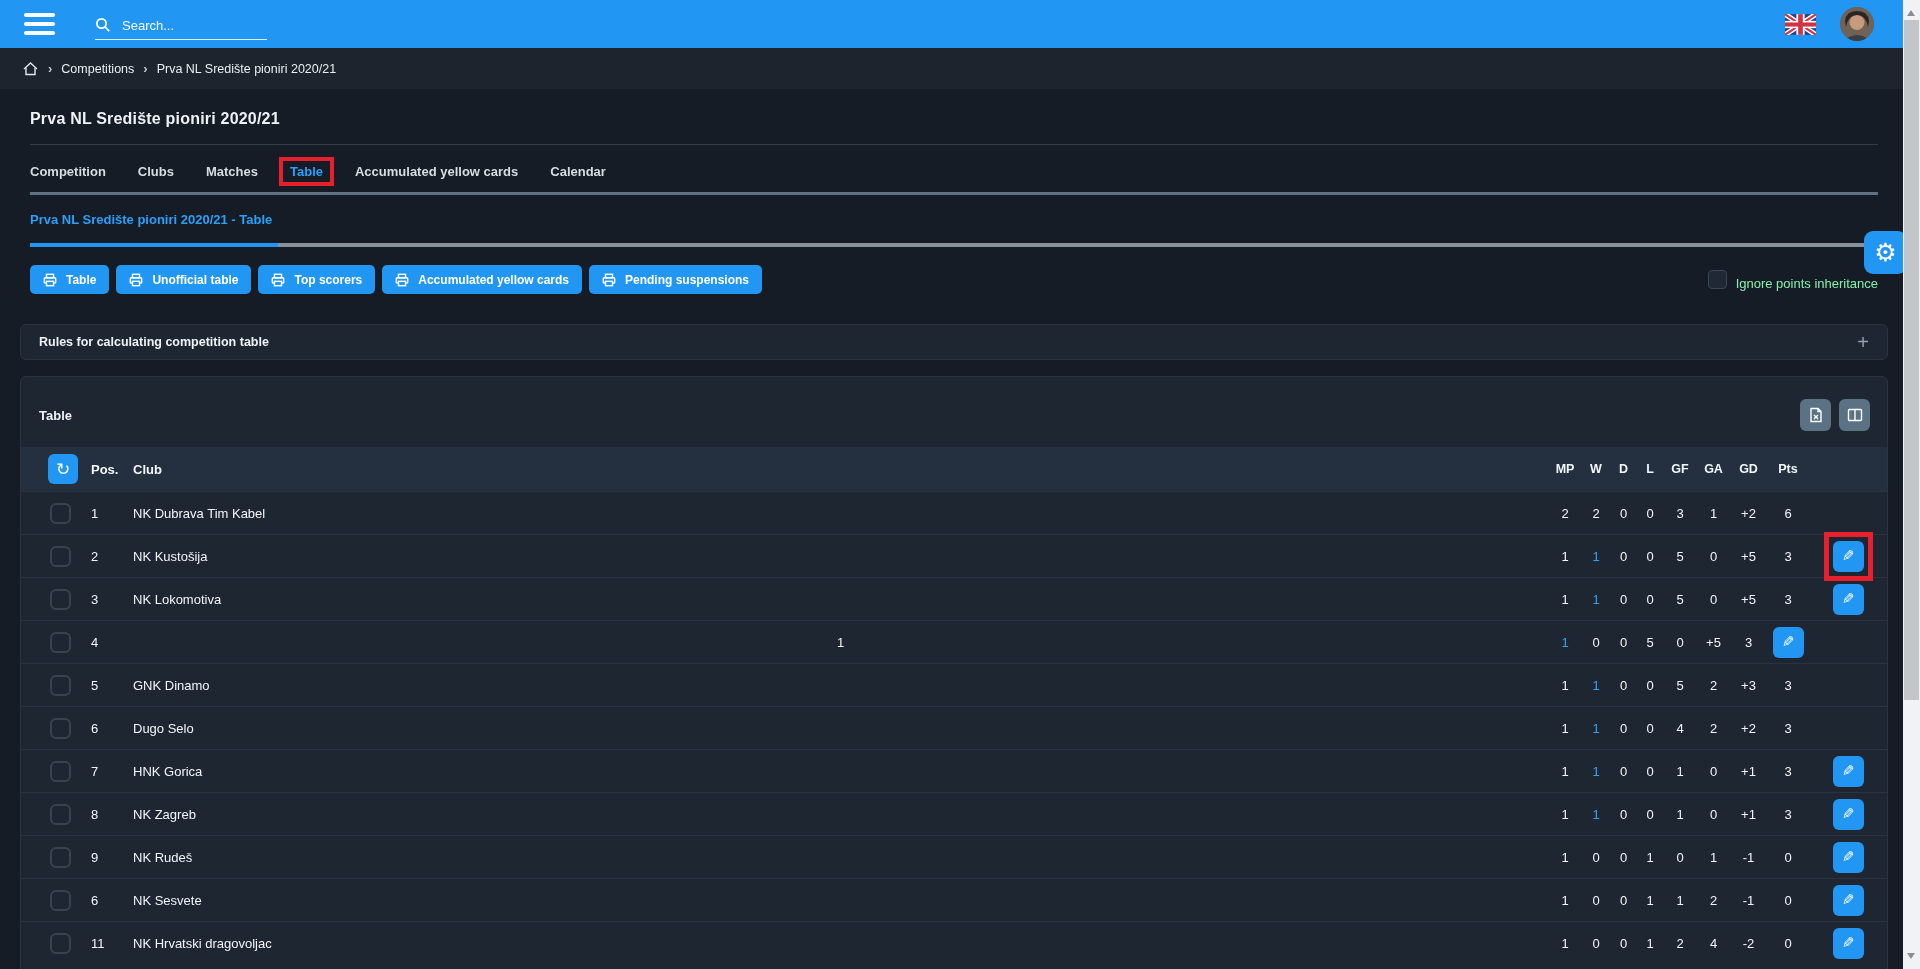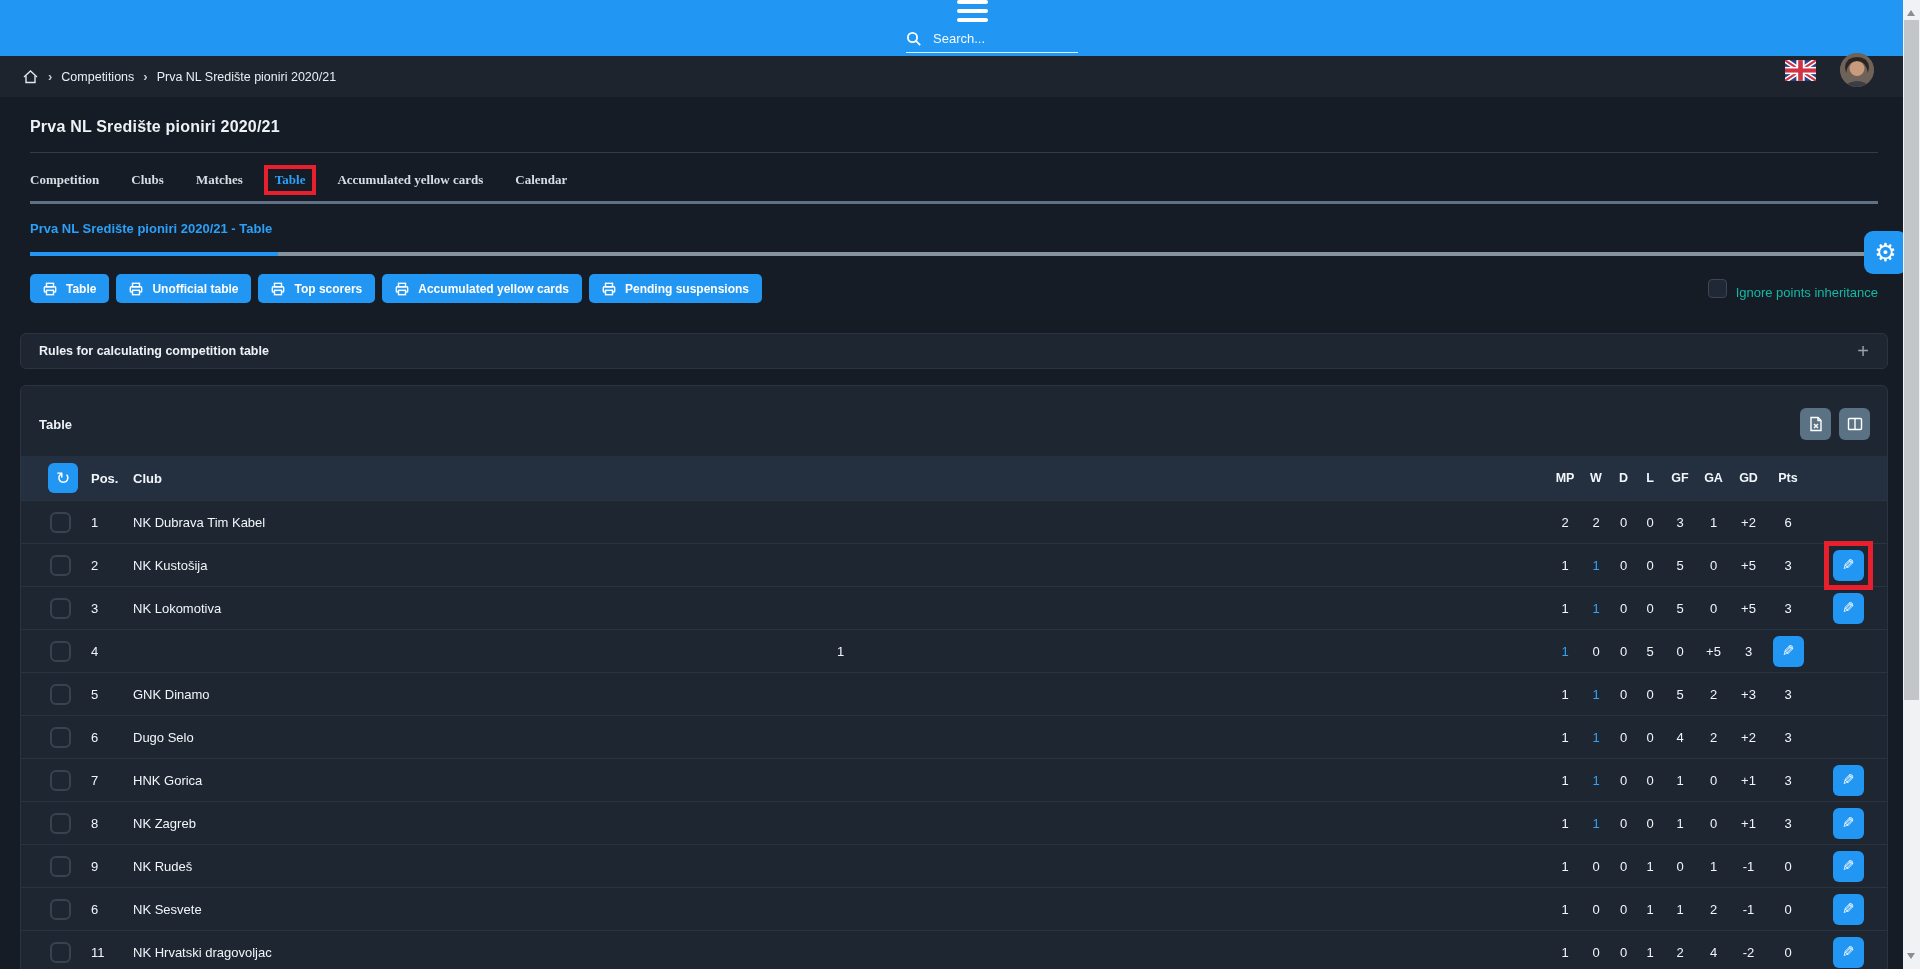--- a/index.html
+++ b/index.html
@@ -4,21 +4,21 @@
 <style>
   * { box-sizing: border-box; }
   html,body { margin:0; padding:0; }
   body {
     width:1920px; height:969px; overflow:hidden; position:relative;
     background:#161c25; color:#eef2f6;
     font-family:"Liberation Sans", sans-serif;
   }
 
   
-  .topbar { height:56px; background:#2196f3; display:flex; align-items:center; padding-left:24px;flex-direction:column; }
+  .topbar { height:48px; background:#2196f3; display:flex; align-items:center; padding-left:24px; }
   .hamburger { width:31px; display:flex; flex-direction:column; gap:5px; cursor:pointer; }
   .hamburger span { height:4px; background:#fff; border-radius:2px; }
   .search { display:flex; align-items:center; gap:9px; margin-left:40px;
             border-bottom:1px solid rgba(255,255,255,.85); padding-bottom:5px; width:172px; margin-top:8px; }
   .search input { background:transparent; border:none; outline:none; color:#fff; font-size:13px; width:138px;
                   font-family:"Liberation Sans",sans-serif; }
   .search input::placeholder { color:#fff; opacity:.95; }
   .top-right { margin-left:auto; display:flex; align-items:center; gap:24px; padding-right:46px; }
   .flag { width:31px; height:21px; display:block; cursor:pointer; }
   .avatar { width:34px; height:34px; border-radius:50%; overflow:hidden; cursor:pointer; background:#6e6259; }
@@ -29,39 +29,39 @@
   .crumb-sep { color:#c3cbd4; font-size:13px; font-weight:bold; }
   .crumb { cursor:pointer; }
 
   
   .main { padding:0 32px 0 20px; }
   .page-title { margin:21px 10px 0; font-size:16px; font-weight:bold; letter-spacing:.2px; }
   .title-divider { margin:16px 10px 0; border-bottom:1px solid #333d49; }
 
   .tabs { margin:9px 10px 0; display:flex; align-items:center; gap:32px; padding:10px 0 13px;
           border-bottom:3px solid #5f7184; font-size:13px; font-weight:bold; color:#d7dde4; }
-  .tab { cursor:pointer; padding:3px 7px; margin:-3px -7px; white-space:nowrap;font-family:Liberation Serif, serif; }
+  .tab { cursor:pointer; padding:3px 7px; margin:-3px -7px; white-space:nowrap; }
   .tab.active { color:#2aa0f8; }
   .tab.annotated { outline:4px solid #e8202e; }
 
   .subtab-label { margin:17px 10px 16px; font-size:13px; font-weight:bold; color:#2aa0f8; width:max-content; cursor:pointer; }
   .subtab-bar { margin:12px 10px 0; height:4px; background:#87929f; position:relative; }
   .subtab-bar::before { content:""; position:absolute; left:0; top:0; bottom:0; width:248px; background:#2196f3; }
 
   .gear-btn { position:absolute; top:231px; left:1864px; width:43px; height:43px; background:#2196f3;
               border:none; border-radius:9px; color:#fff; font-size:25px; line-height:43px; text-align:center;
               cursor:pointer; z-index:1; padding:0; }
 
   .toolbar { margin:18px 10px 0; display:flex; align-items:center; gap:7px; }
   .tb-btn { height:29px; background:#2196f3; color:#fff; border:none; border-radius:5px;
             font:bold 12px "Liberation Sans",sans-serif; display:flex; align-items:center; gap:9px;
             padding:0 13px; cursor:pointer; white-space:nowrap; }
   .chk-group { margin-left:auto; display:flex; align-items:center; gap:9px; }
   .checkbox { width:19px; height:19px; border:1px solid #3c4654; border-radius:4px; background:#202835; cursor:pointer; }
-  .chk-label { font-size:13px; color:#14b8a6;margin-top:8px; }
+  .chk-label { font-size:13px; color:#86efac;margin-top:8px; }
 
   .rules-card { margin-top:30px; height:36px; background:#1e2631; border:1px solid #2b3442; border-radius:6px;
                 display:flex; align-items:center; padding:0 18px; cursor:pointer;justify-content:space-between; }
   .rules-title { font-size:12.5px; font-weight:bold; }
   .rules-plus { margin-left:auto; color:#97a1ad; font-size:20px; line-height:1; }
 
   .table-card { margin-top:16px; background:#1e2631; border:1px solid #2b3442; border-radius:6px; min-height:640px; }
   .card-head { display:flex; align-items:center; padding:22px 17px 16px 18px; }
   .card-title { font-size:13px; font-weight:bold; }
   .head-btns { margin-left:auto; display:flex; gap:8px; }

